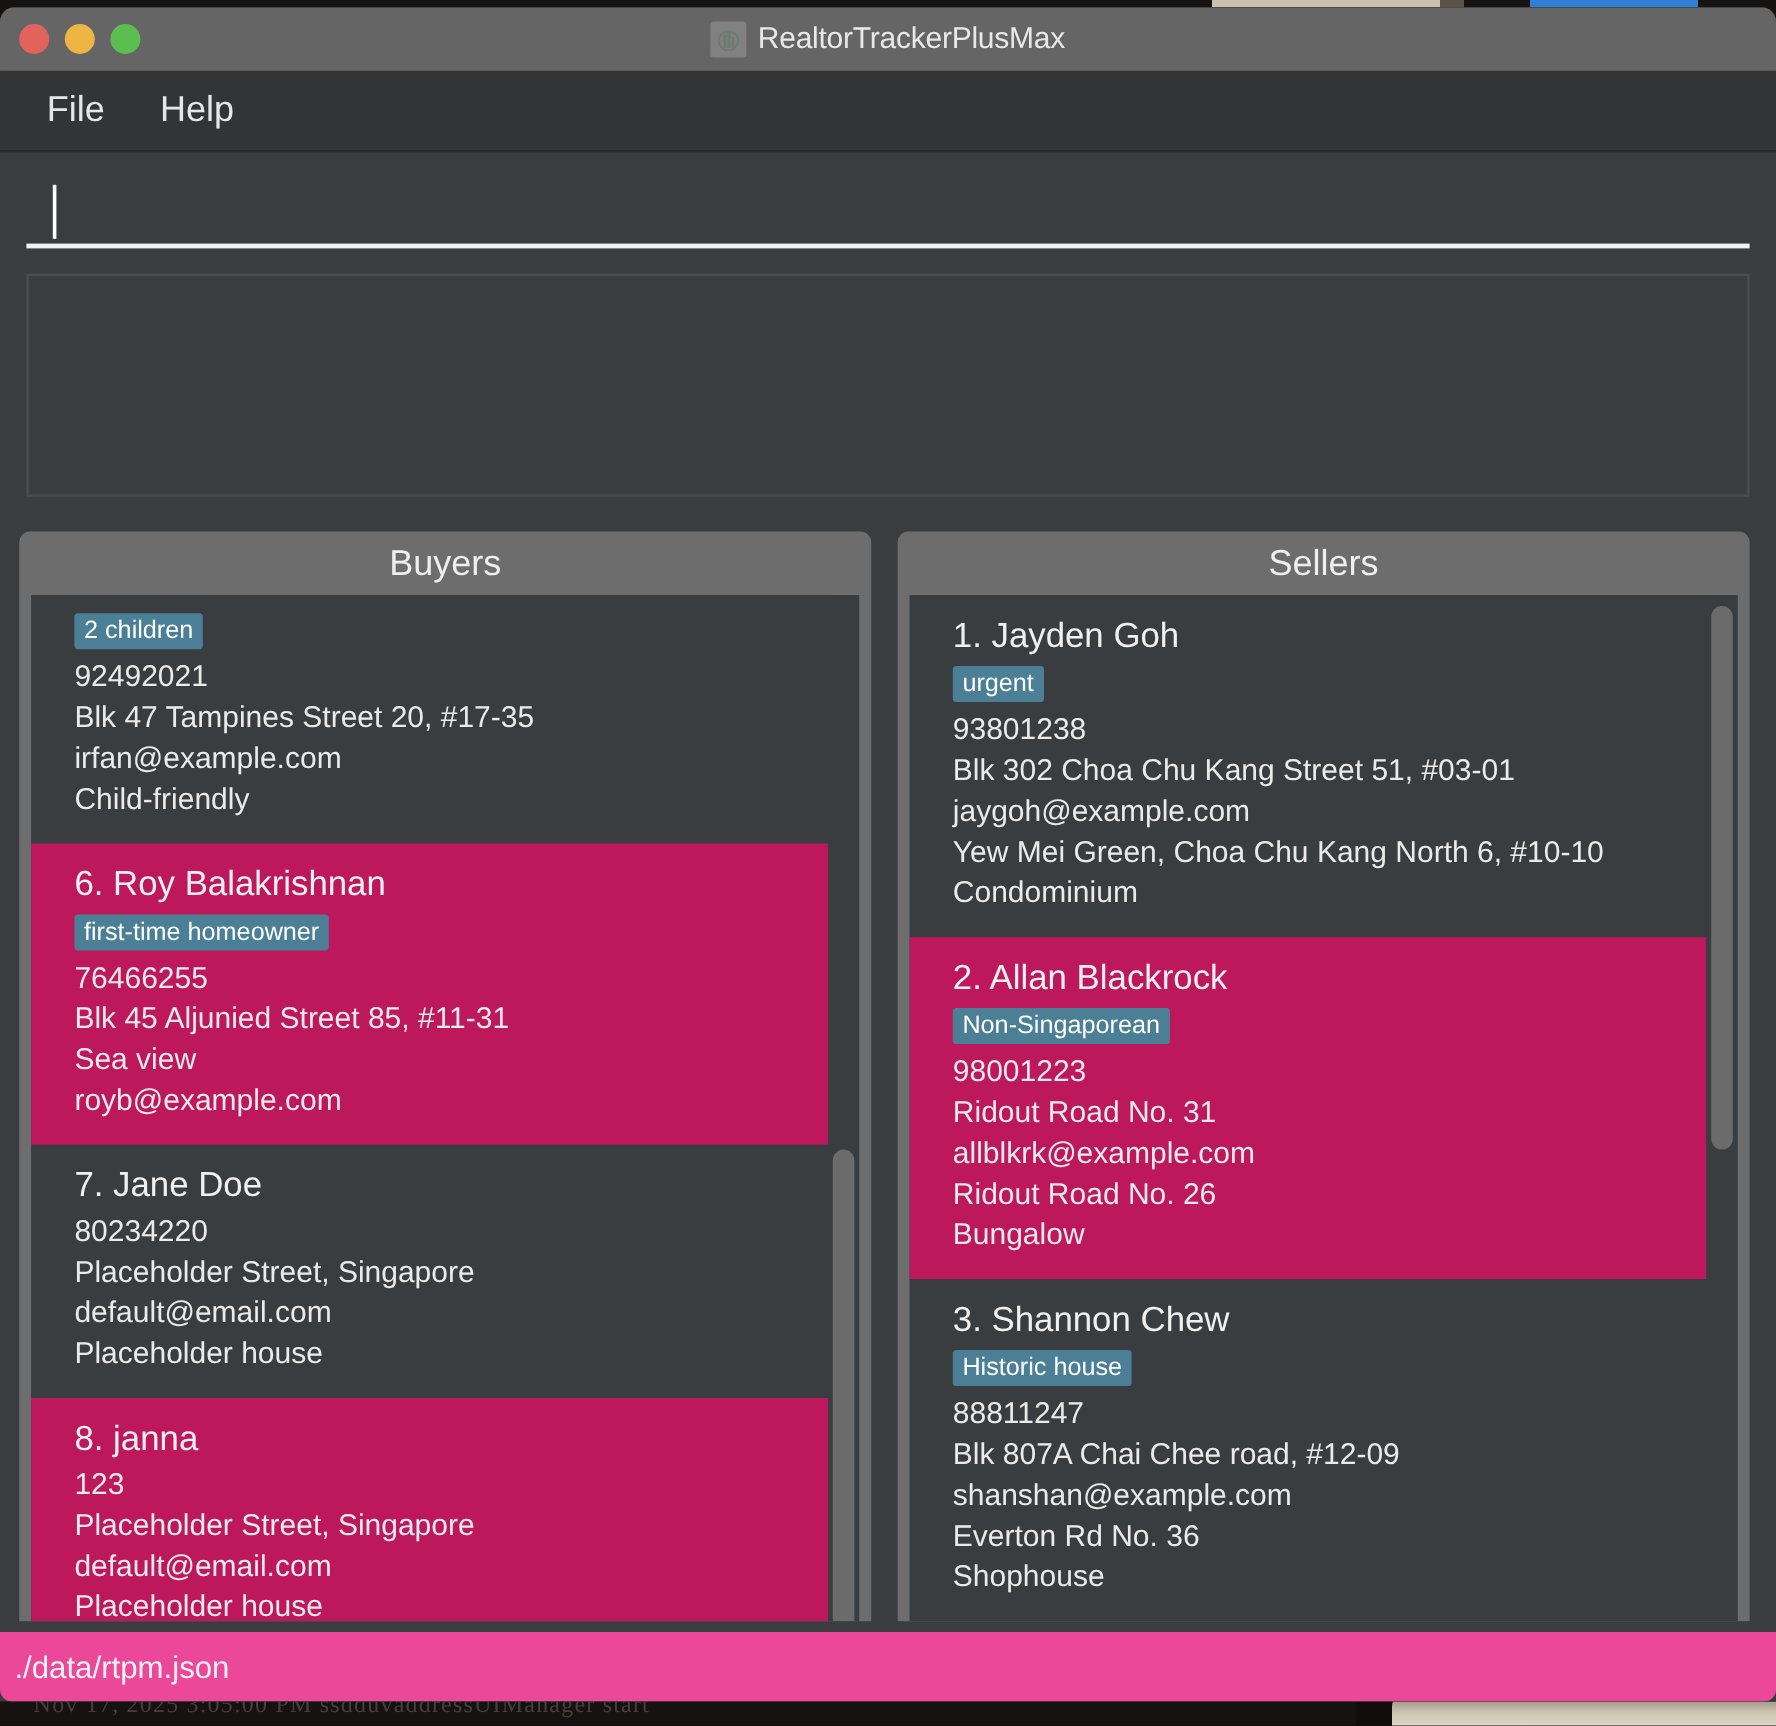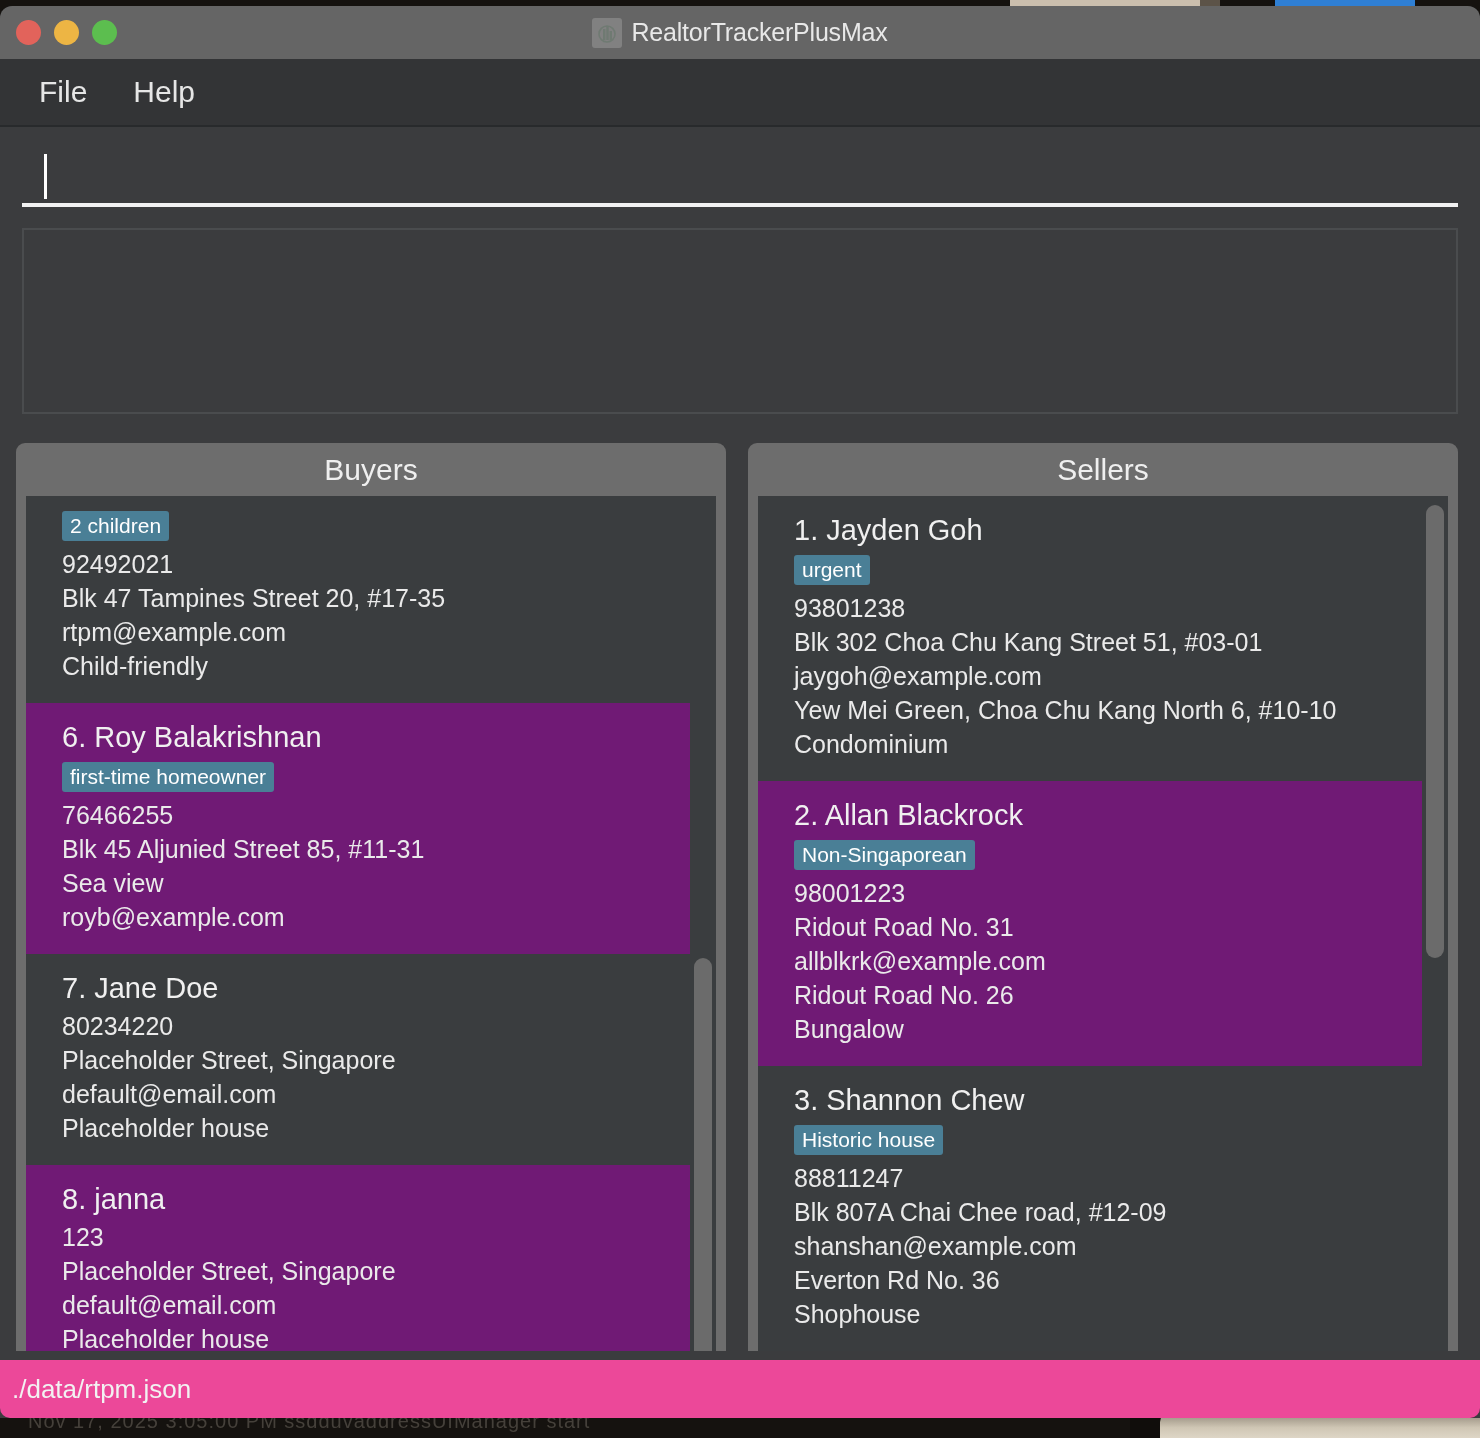--- a/index.html
+++ b/index.html
@@ -31,21 +31,21 @@
     background: #2f7fd4;
   }
   .bg-bottom {
     position: absolute; left: 0; bottom: 0; width: 1480px; height: 34px;
     background: #100d0b;
   }
   .bg-bottom-term {
     position: absolute; left: 0; bottom: 0; width: 1130px; height: 34px;
     background: #15120f;
     color: #45403a;
-    font-family: Liberation Sans, sans-serif;
+    font-family: Liberation Serif, serif;
     font-size: 20px;
     line-height: 34px;
     white-space: nowrap;
     overflow: hidden;
     letter-spacing: 1px;
     padding-left: 28px;
   }
   .bg-bottom-photo {
     position: absolute; right: 0; bottom: 0; width: 320px; height: 26px;
     background: linear-gradient(180deg,#8d8375 0%,#cfc6b4 60%,#ded6c6 100%);
@@ -195,21 +195,21 @@
   }
   .list-inner {
     position: absolute;
     left: 0; right: 0;
   }
 
   .card {
     padding: 18px 0 20px 36px;
   }
   .card.alt-a { background: #3a3d3f; }
-  .card.alt-b { background: #701a75; }
+  .card.alt-b { background: #be185d; }
 
   .card-name {
     color: #f0f0f0;
     font-size: 29px;
     margin-bottom: 4px;
     white-space: nowrap;
   }
   .card-tag {
     display: inline-block;
     background: #4a7f96;
@@ -310,21 +310,21 @@
       <div></div>
     </div>
 
     <div id="columns">
 
       <div class="panel">
         <div class="panel-header">Buyers</div>
         <div class="panel-body">
           <div class="list-viewport">
             <div class="list-inner" id="buyers-inner" style="top:-44px; right:26px;">
-                <div class="card alt-a"><div class="card-name">5.  Irfan Ibrahim</div><div class="card-tag">2 children</div><div class="card-line">92492021</div><div class="card-line">Blk 47 Tampines Street 20, #17-35</div><div class="card-line">rtpm@example.com</div><div class="card-line">Child-friendly</div></div>
+                <div class="card alt-a"><div class="card-name">5.  Irfan Ibrahim</div><div class="card-tag">2 children</div><div class="card-line">92492021</div><div class="card-line">Blk 47 Tampines Street 20, #17-35</div><div class="card-line">irfan@example.com</div><div class="card-line">Child-friendly</div></div>
                 <div class="card alt-b"><div class="card-name">6.  Roy Balakrishnan</div><div class="card-tag">first-time homeowner</div><div class="card-line">76466255</div><div class="card-line">Blk 45 Aljunied Street 85, #11-31</div><div class="card-line">Sea view</div><div class="card-line">royb@example.com</div></div>
                 <div class="card alt-a">
                   <div class="card-name">7.  Jane Doe</div>
                   <div class="card-line">80234220</div>
                   <div class="card-line">Placeholder Street, Singapore</div>
                   <div class="card-line">default@email.com</div>
                   <div class="card-line">Placeholder house</div>
                 </div>
                 <div class="card alt-b">
                   <div class="card-name">8.  janna</div>

